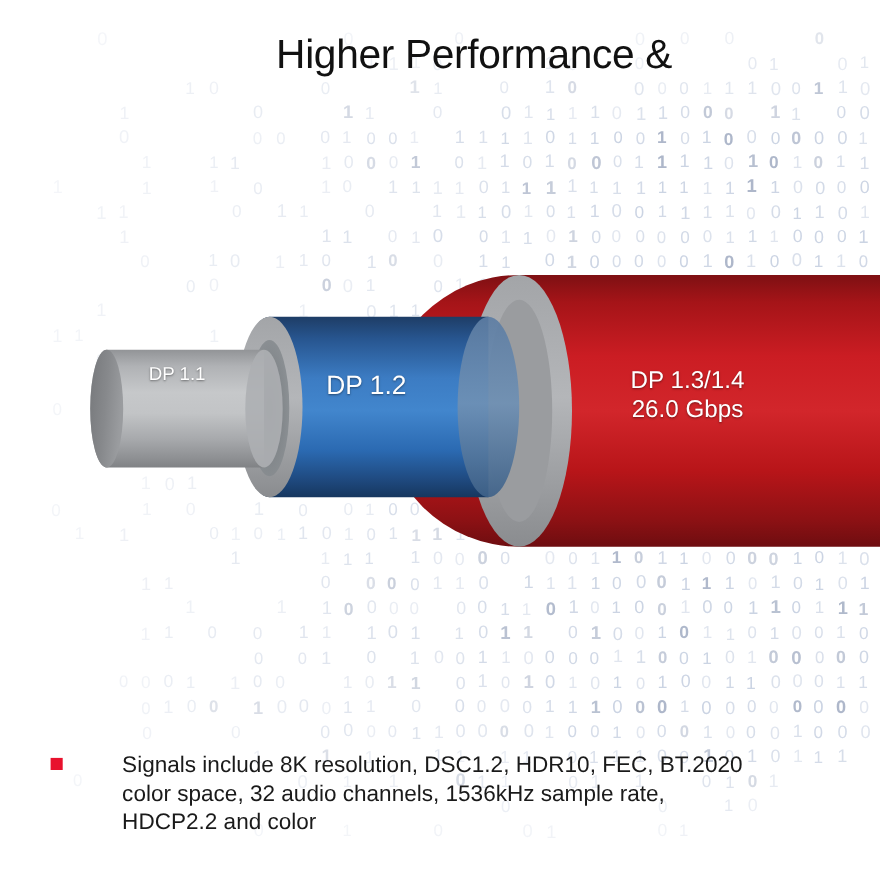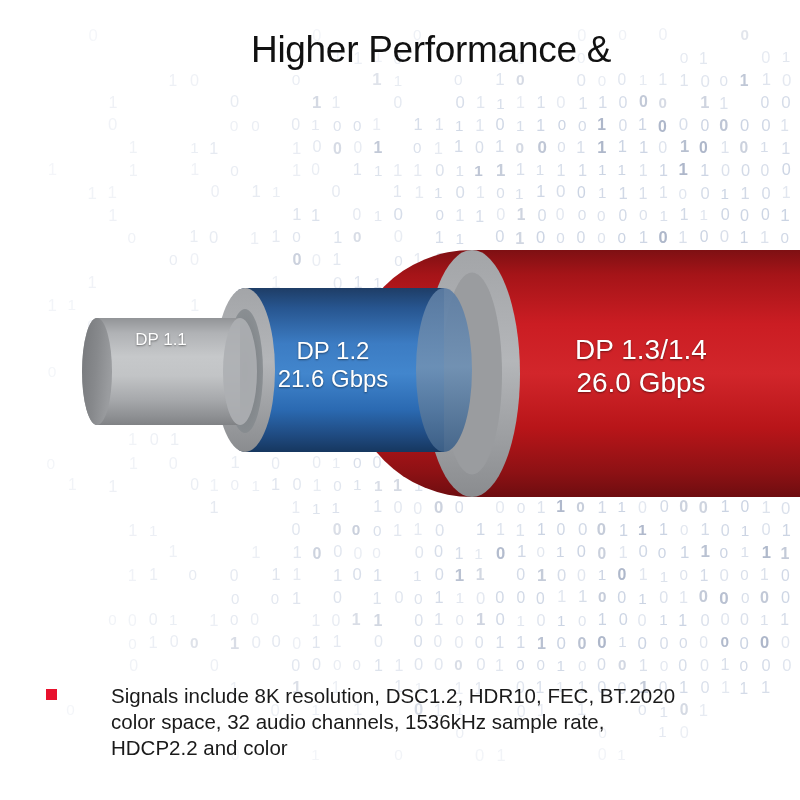--- a/index.html
+++ b/index.html
@@ -62,22 +62,22 @@
   }
   #label-dp11 {
     left: 96px; top: 330px; width: 130px;
     font-size: 17px;
   }
   #label-dp12 {
     left: 258px; top: 337px; width: 150px;
     font-size: 24px;
   }
   #label-dp13 {
-    left: 526px; top: 333px; width: 230px;
-    font-size: 28px;
+    left: 510px; top: 333px; width: 230px;
+    font-size: 22px;
   }
 
   
   .bullet-block {
     position: absolute;
     left: 46px;
     top: 683px;
     width: 720px;
     z-index: 5;
     display: flex;
@@ -1025,21 +1025,20 @@
 
     <ellipse cx="97" cy="371.5" rx="15" ry="53.5" fill="url(#gGrayCap)"></ellipse>
   </g>
 </svg>
 
 <div class="pipe-label" id="label-dp11">
   <div>DP 1.1</div>
 </div>
 <div class="pipe-label" id="label-dp12">
   <div>DP 1.2</div>
-  <div>21.6 Gbps</div>
 </div>
 <div class="pipe-label" id="label-dp13">
   <div>DP 1.3/1.4</div>
   <div>26.0 Gbps</div>
 </div>
 
 <div class="bullet-block">
   <div class="bullet-marker"></div>
   <div class="bullet-text">
     <span>Signals include 8K resolution, DSC1.2, HDR10, FEC, BT.2020</span>

